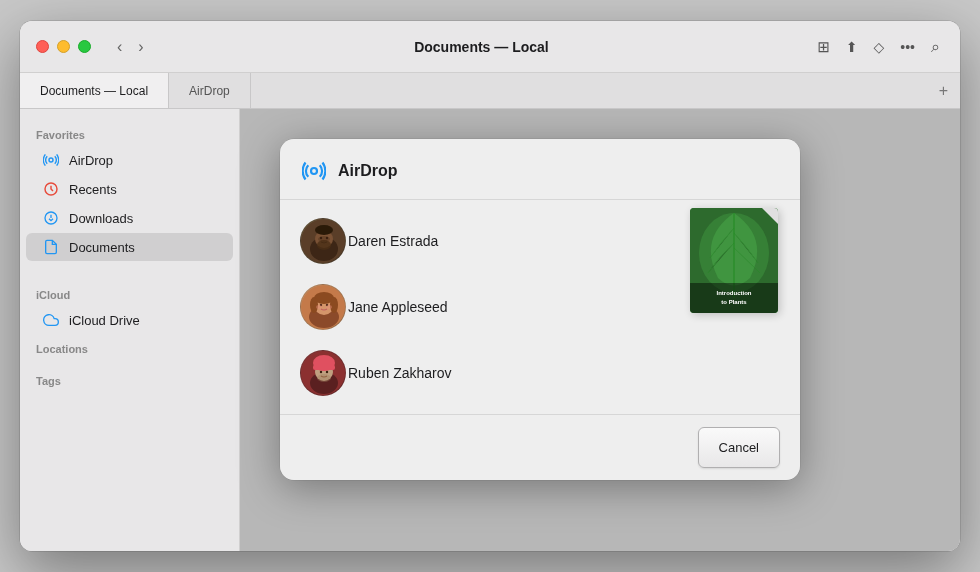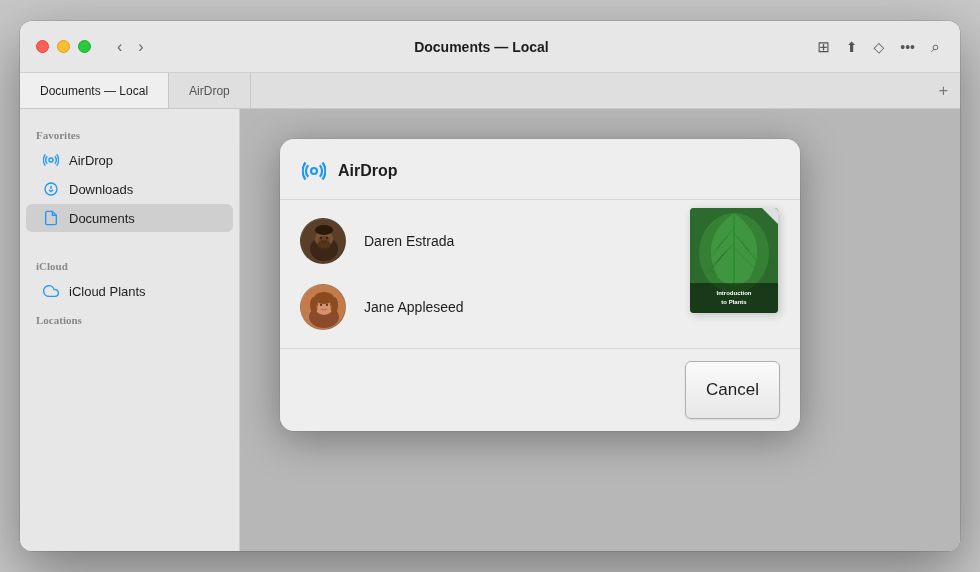--- a/index.html
+++ b/index.html
@@ -130,21 +130,20 @@
       flex-shrink: 0;
       overflow-y: auto;
     }
     .sidebar-section-header {
       font-size: 11px;
       font-weight: 700;
       color: #888;
       padding: 8px 16px 4px;
       text-transform: none;
       letter-spacing: 0;
-      font-family: Liberation Serif, serif;
     }
     .sidebar-item {
       display: flex;
       align-items: center;
       padding: 5px 16px;
       gap: 9px;
       cursor: pointer;
       border-radius: 6px;
       margin: 1px 6px;
       font-size: 13px;
@@ -218,21 +217,21 @@
       color: #1d1d1f;
     }
     .modal-body {
       padding: 8px 0;
       position: relative;
     }
     .person-row {
       display: flex;
       align-items: center;
       padding: 10px 20px;
-      gap: 18px;
+      gap: 2px;
       cursor: pointer;
     }
     .avatar {
       width: 46px;
       height: 46px;
       border-radius: 50%;
       overflow: hidden;
       flex-shrink: 0;
       border: 1.5px solid rgba(0,0,0,0.1);
     }
@@ -284,22 +283,22 @@
     .modal-footer {
       border-top: 1px solid rgba(0,0,0,0.1);
       padding: 12px 20px;
       display: flex;
       justify-content: flex-end;
     }
     .cancel-btn {
       background: linear-gradient(to bottom, #fafafa, #e8e7e8);
       border: 0.5px solid #b0afb0;
       border-radius: 6px;
-      padding: 18px 20px;
-      font-size: 17px;
+      padding: 12px 20px;
+      font-size: 13px;
       color: #1d1d1f;
       cursor: pointer;
       box-shadow: 0 1px 2px rgba(0,0,0,0.1);
     }
     
     .tags-section {
       margin-top: 8px;
     }
   </style>
 </head>
@@ -354,20 +353,29 @@
             <circle cx="12" cy="12" r="3"></circle>
             <path d="M6.3 6.3a8 8 0 0 0 0 11.4"></path>
             <path d="M17.7 6.3a8 8 0 0 1 0 11.4"></path>
             <path d="M3.5 3.5a14 14 0 0 0 0 17"></path>
             <path d="M20.5 3.5a14 14 0 0 1 0 17"></path>
           </svg>
         </div>
         <span>AirDrop</span>
       </div>
 
+      <div class="sidebar-item">
+        <div class="sidebar-icon icon-recents">
+          <svg width="16" height="16" viewBox="0 0 24 24" fill="none" stroke="#e74c3c" stroke-width="2.2">
+            <circle cx="12" cy="12" r="9"></circle>
+            <path d="M12 7v5l3 3"></path>
+          </svg>
+        </div>
+        <span>Recents</span>
+      </div>
 
 
 
       <div class="sidebar-item">
         <div class="sidebar-icon icon-downloads">
           <svg width="16" height="16" viewBox="0 0 24 24" fill="none" stroke="#2196F3" stroke-width="2">
             <circle cx="12" cy="12" r="9"></circle>
             <path d="M12 7v5"></path>
             <path d="M9 13l3 3 3-3"></path>
           </svg>
@@ -386,26 +394,27 @@
       </div>
 
       <div class="sidebar-section-header" style="margin-top:20px;">iCloud</div>
 
       <div class="sidebar-item">
         <div class="sidebar-icon icon-icloud">
           <svg width="16" height="16" viewBox="0 0 24 24" fill="none" stroke="#2196F3" stroke-width="2">
             <path d="M18 10h-1.26A8 8 0 1 0 9 20h9a5 5 0 0 0 0-10z"></path>
           </svg>
         </div>
-        <span>iCloud Plants</span>
+        <span>iCloud Drive</span>
       </div>
 
       <div class="sidebar-section-header" style="">Locations</div>
 
 
+      <div class="sidebar-section-header tags-section" style="margin-top:8px;">Tags</div>
     </div>
 
     <div class="file-area">
 
       <div class="modal-overlay">
         <div class="airdrop-modal">
 
           <div class="modal-header">
             <div class="airdrop-icon-circle">
               <svg width="24" height="24" viewBox="0 0 24 24" fill="none" stroke="#2196F3" stroke-width="2.2">
@@ -481,20 +490,40 @@
                   <circle cx="26" cy="20" r="1.2" fill="#5a3020"></circle>
                   <path d="M20 24 Q23 26 26 24" stroke="#c06060" stroke-width="1.2" fill="none"></path>
 
                   <ellipse cx="18" cy="22" rx="3" ry="2" fill="#e89080" opacity="0.4"></ellipse>
                   <ellipse cx="28" cy="22" rx="3" ry="2" fill="#e89080" opacity="0.4"></ellipse>
                 </svg>
               </div>
               <span class="person-name">Jane Appleseed</span>
             </div>
 
+            <div class="person-row">
+              <div class="avatar avatar-ruben">
+                <svg width="46" height="46" viewBox="0 0 46 46">
+
+                  <circle cx="23" cy="23" r="23" fill="#8b3030"></circle>
+                  <ellipse cx="23" cy="32" rx="14" ry="11" fill="#5a2020"></ellipse>
+                  <circle cx="23" cy="21" r="9" fill="#c0a080"></circle>
+
+                  <ellipse cx="23" cy="12" rx="11" ry="8" fill="#e05060"></ellipse>
+                  <rect x="12" y="14" width="22" height="5" rx="2" fill="#e05060"></rect>
+
+                  <circle cx="20" cy="21" r="1.2" fill="#3a2010"></circle>
+                  <circle cx="26" cy="21" r="1.2" fill="#3a2010"></circle>
+                  <path d="M20 25 Q23 27 26 25" stroke="#8b5030" stroke-width="1.2" fill="none"></path>
+
+                  <ellipse cx="23" cy="27" rx="7" ry="4" fill="#a08060" opacity="0.4"></ellipse>
+                </svg>
+              </div>
+              <span class="person-name">Ruben Zakharov</span>
+            </div>
           </div>
 
           <div class="modal-footer">
             <button class="cancel-btn">Cancel</button>
           </div>
         </div>
       </div>
     </div>
   </div>
 </div>

